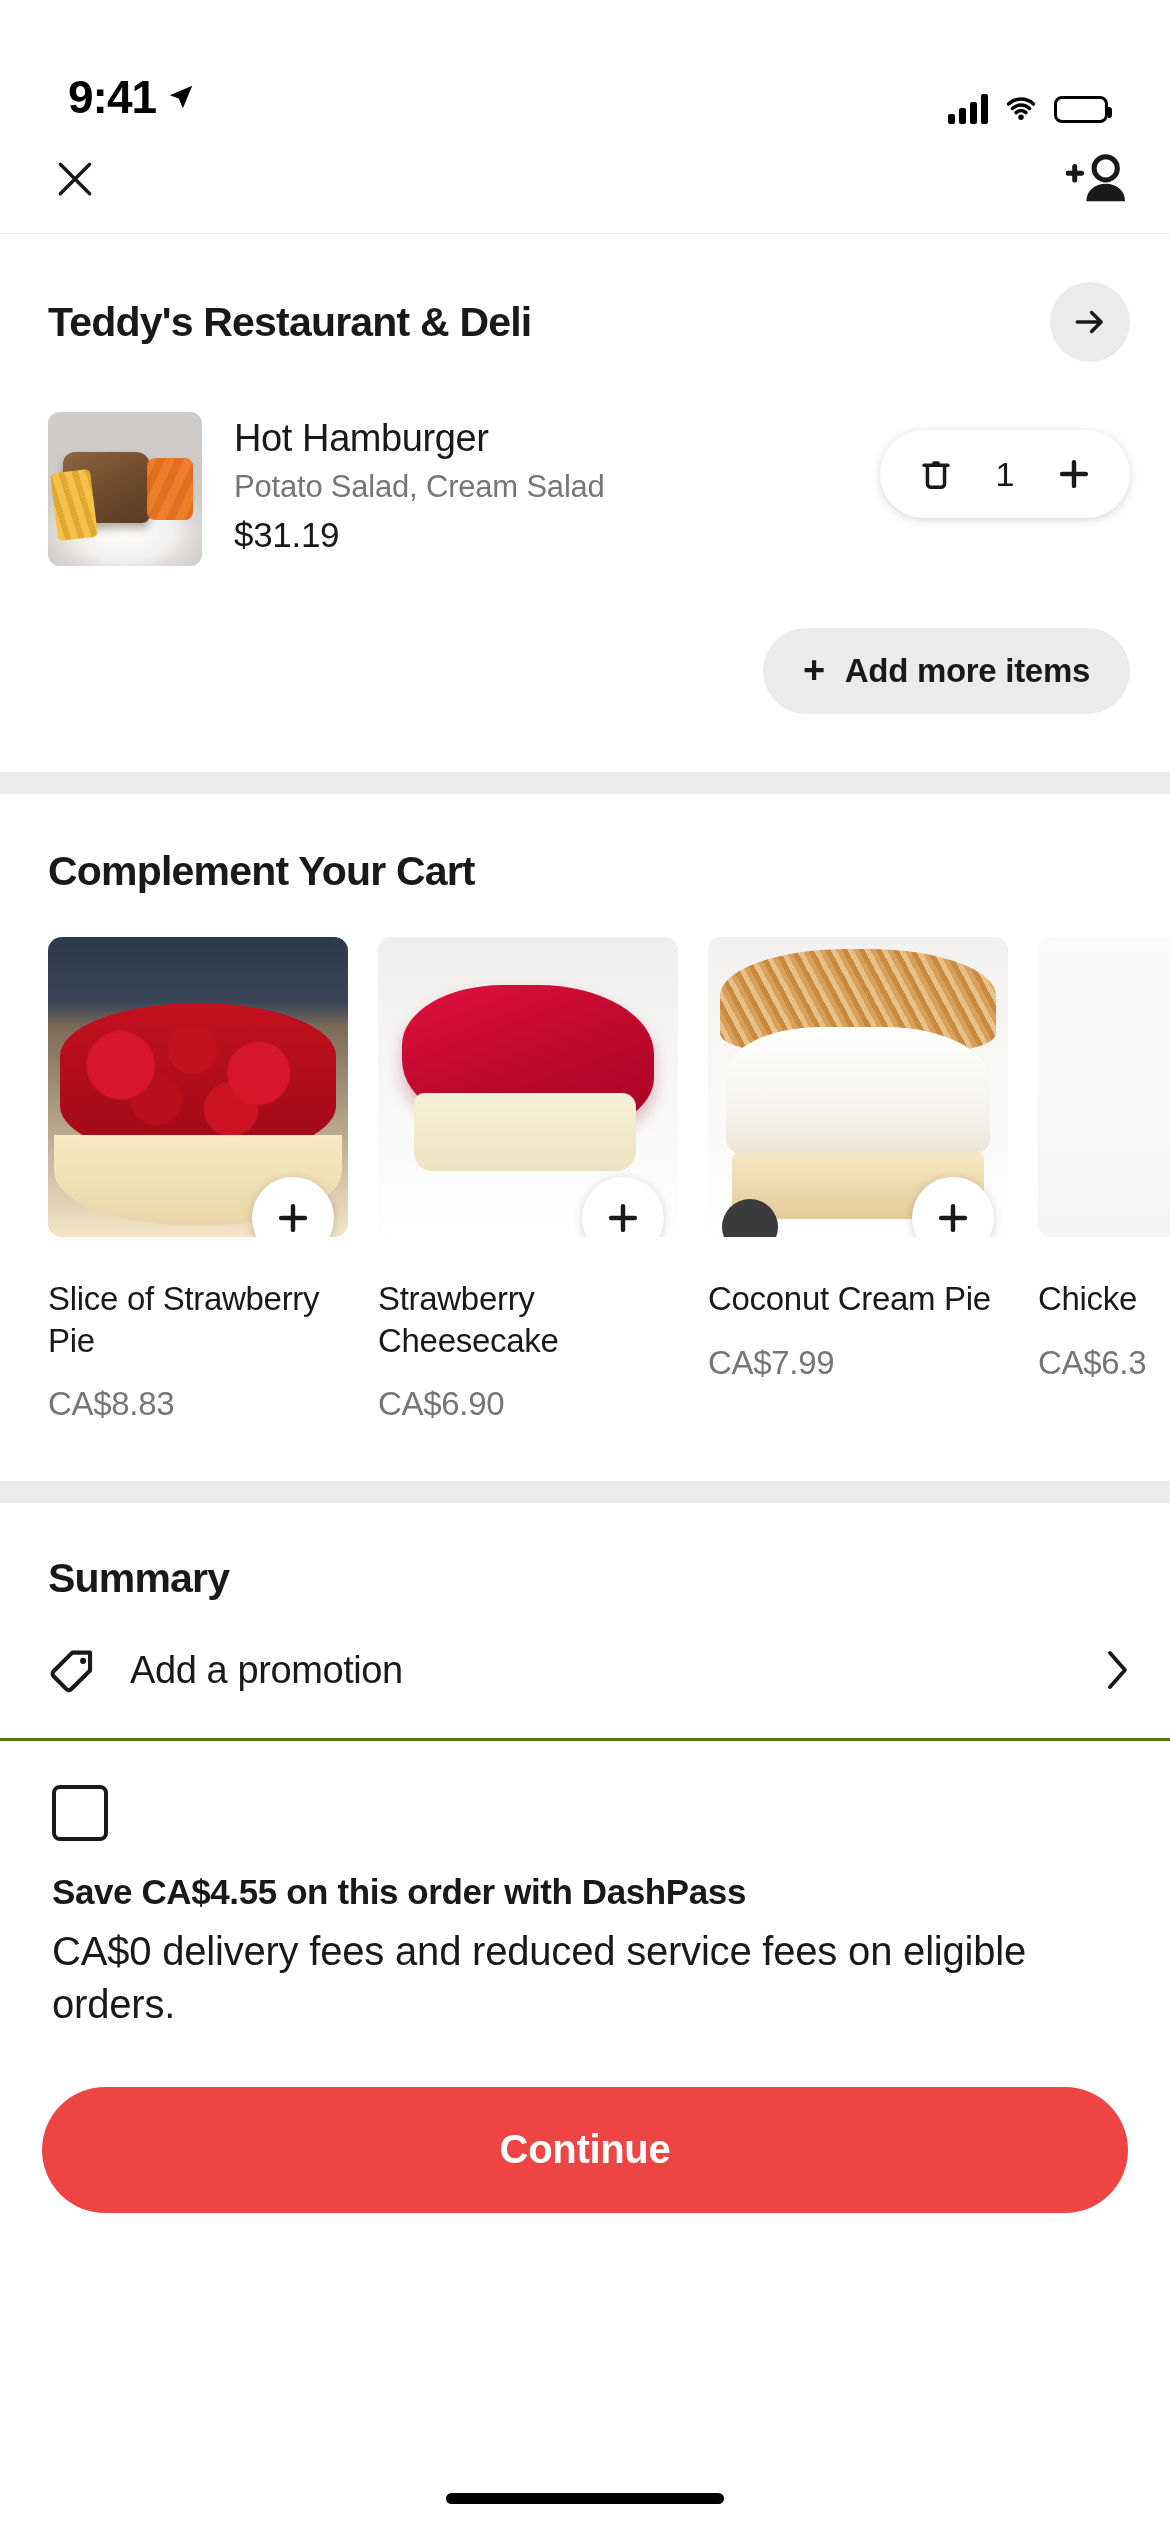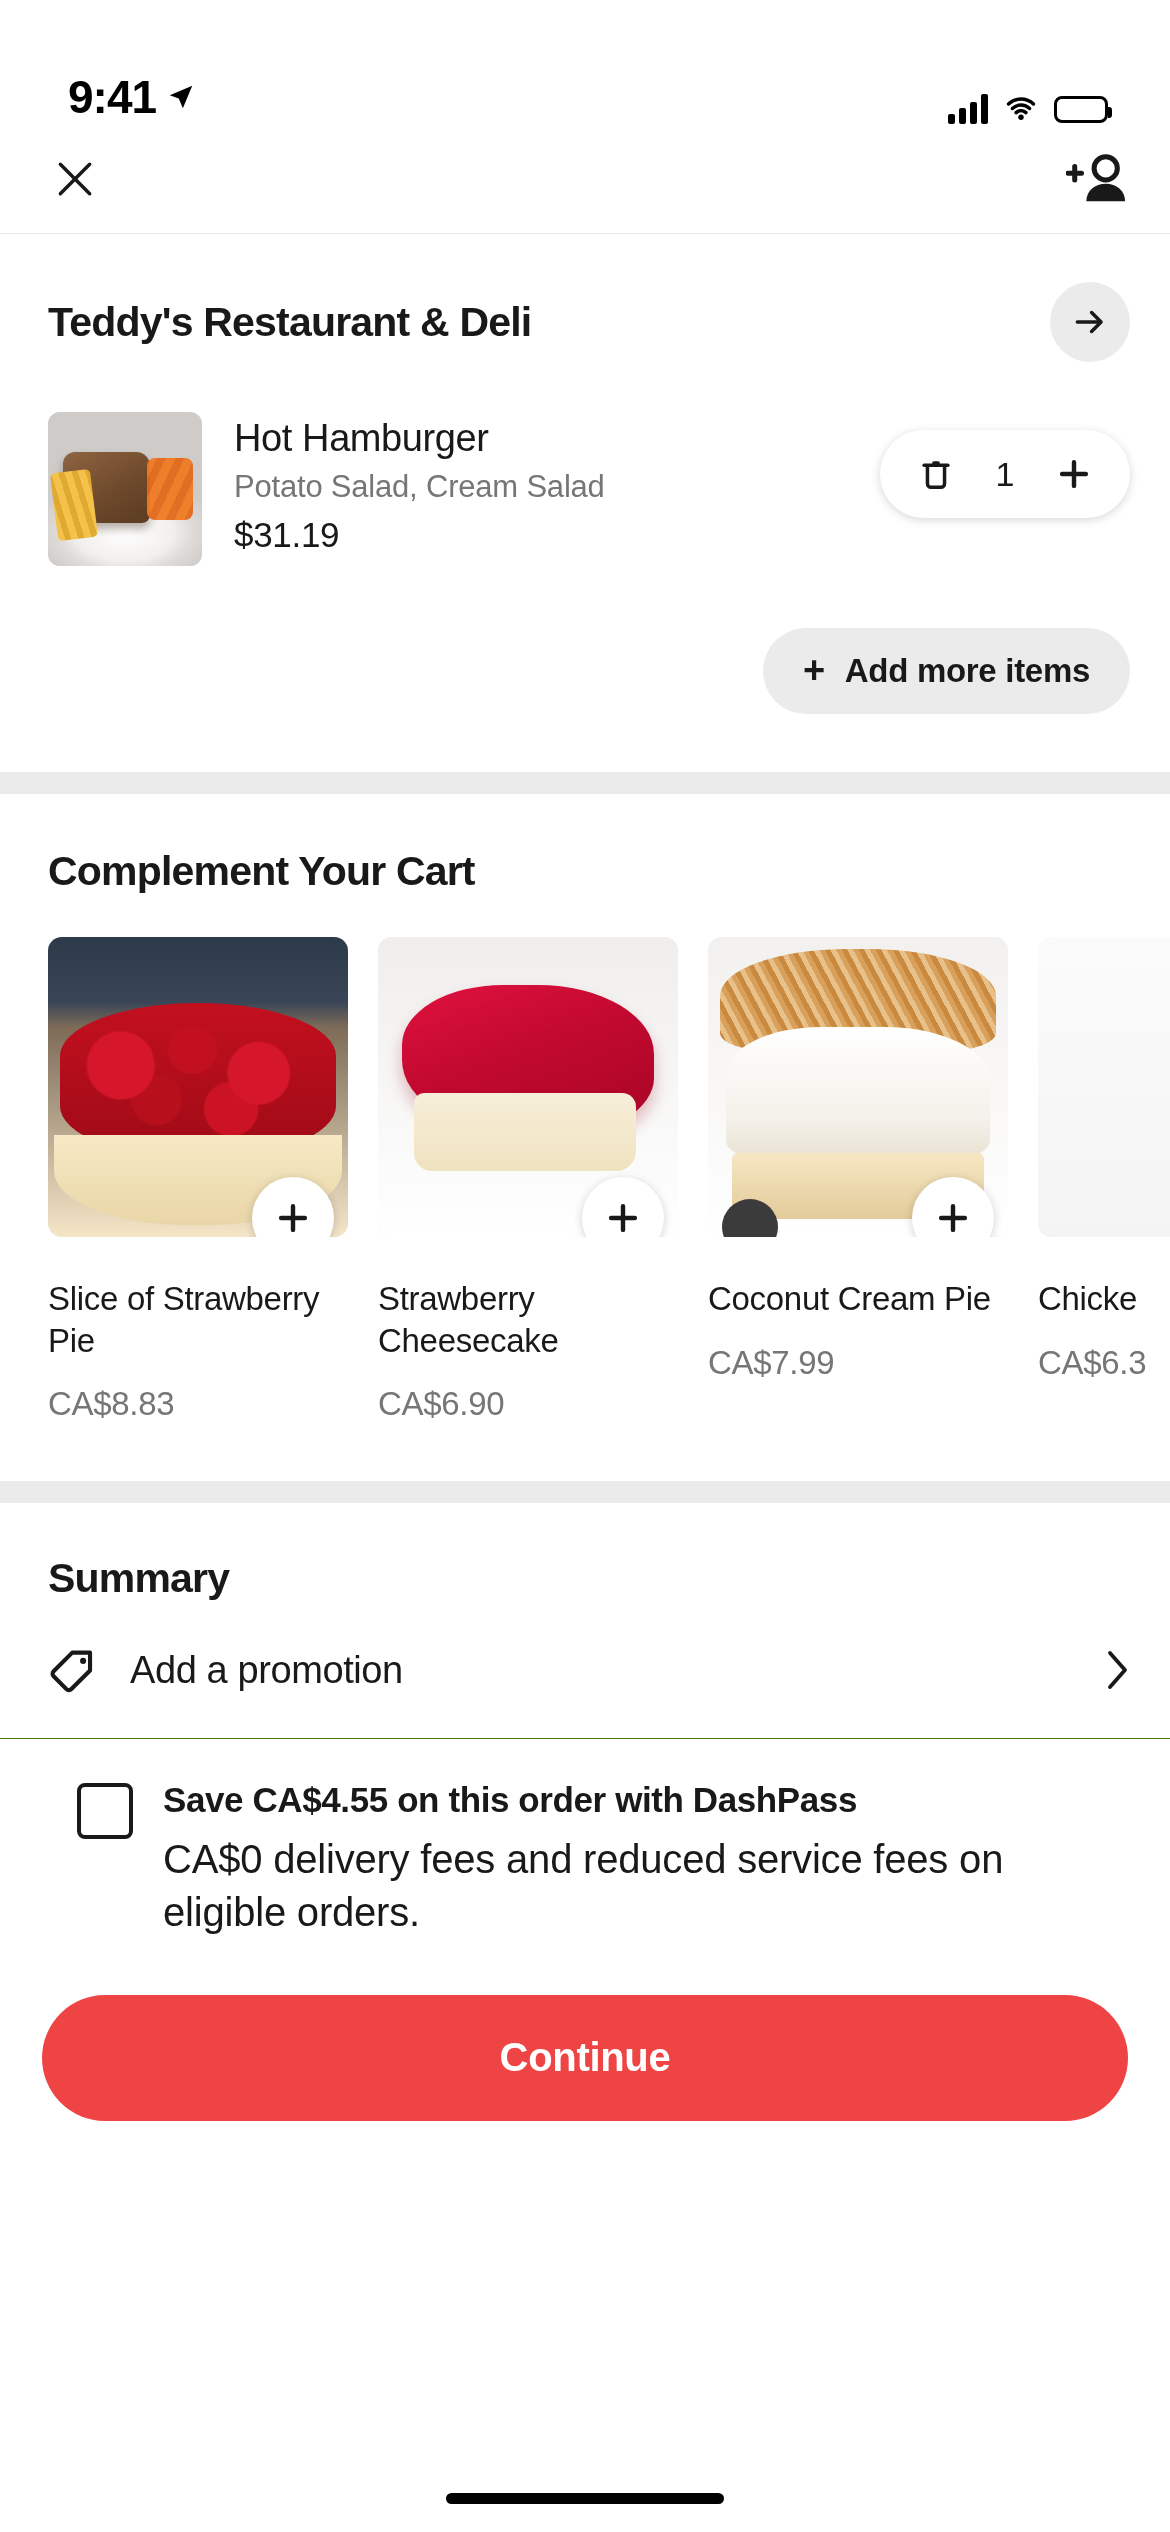--- a/index.html
+++ b/index.html
@@ -186,32 +186,33 @@
   }
 
   
   .summary-title{
     font-size:41px;font-weight:700;letter-spacing:-0.8px;
     padding:52px 40px 0 48px;
   }
   .promo-row{
     display:flex;align-items:center;
     padding:42px 40px 42px 48px;
-    border-bottom:1px solid #4d7c0f;
+    border-bottom:3px solid #4d7c0f;
     cursor:pointer;
     gap:30px;
   }
   .tag-icon{ width:52px;height:52px;flex:0 0 52px; }
   .promo-label{ flex:1;font-size:38px;color:#191919;letter-spacing:-0.4px; }
   .chev{ width:26px;height:40px;flex:0 0 26px; }
 
   .dashpass-row{
     display:flex;align-items:flex-start;
-    padding:40px 40px 0 77px;
+    padding:40px 40px 0 52px;
     gap:30px;
+    flex-direction:column;
   }
   .checkbox{
     width:56px;height:56px;border:4px solid #191919;border-radius:8px;
     flex:0 0 56px;cursor:pointer;background:#fff;margin-top:4px;
   }
   .dp-text{ flex:1; }
   .dp-title{ font-size:35px;font-weight:700;color:#191919;letter-spacing:-0.4px;line-height:1.2; }
   .dp-sub{ font-size:40px;color:#191919;margin-top:12px;line-height:1.32;letter-spacing:-0.2px; }
 
   

